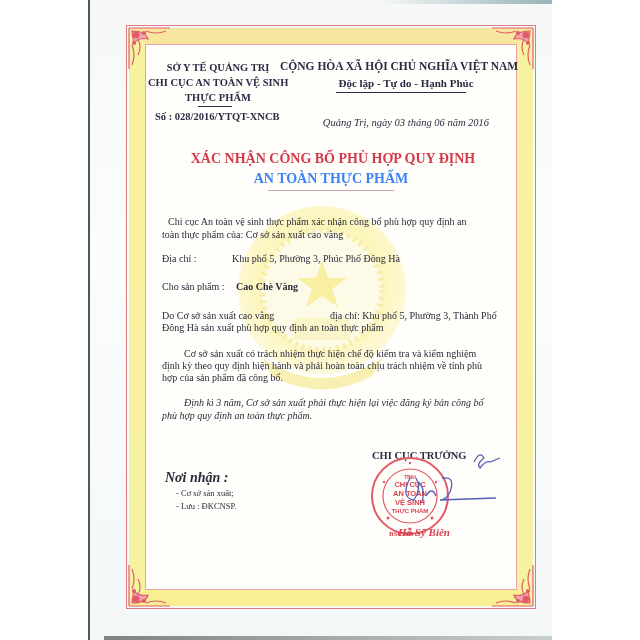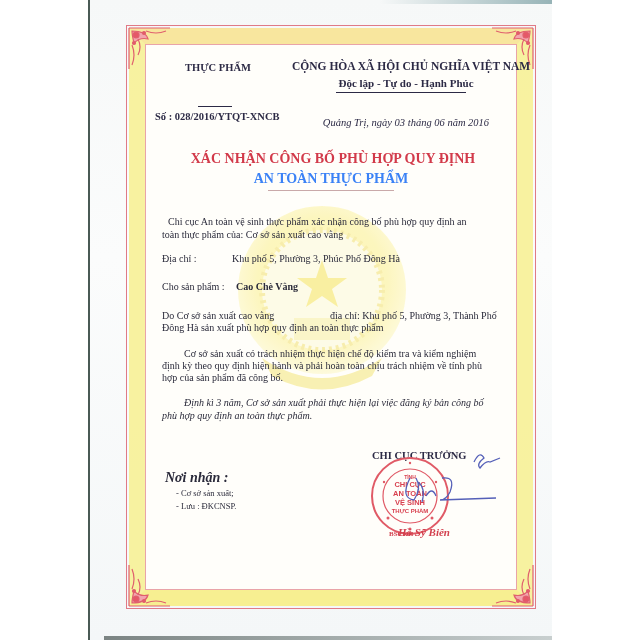--- a/index.html
+++ b/index.html
@@ -52,21 +52,21 @@
     position: absolute; left: 232px; top: 198px; width: 180px; height: 200px;
     opacity: 0.55;
   }
 
   .txt { position: absolute; white-space: nowrap; }
 
   .hdr-left { left: 148px; top: 60px; width: 140px; text-align: center; font-weight: bold; font-size: 10.5px; line-height: 15px; color: #2c2a45; }
   .hdr-left-ul { position: absolute; left: 198px; top: 106px; width: 34px; height: 1px; background: #2c2a45; }
   .doc-number { left: 155px; top: 111px; font-weight: bold; font-size: 10.5px; color: #2c2a45; }
 
-  .hdr-right-1 { left: 292px; top: 60px; width: 228px; text-align: center; font-weight: bold; font-size: 11.5px; color: #2c2a45; }
+  .hdr-right-1 { left: 280px; top: 60px; width: 228px; text-align: center; font-weight: bold; font-size: 11.5px; color: #2c2a45; }
   .hdr-right-2 { left: 292px; top: 77px; width: 228px; text-align: center; font-weight: bold; font-size: 11px; color: #2c2a45; }
   .hdr-right-ul { position: absolute; left: 336px; top: 92px; width: 130px; height: 1px; background: #2c2a45; }
   .place-date { left: 292px; top: 117px; width: 228px; text-align: center; font-style: italic; font-size: 10.5px; color: #2c2a45; }
 
   .title-1 { left: 145px; top: 151px; width: 376px; text-align: center; font-weight: bold; font-size: 14px; color: #d23a4a; }
   .title-2 { left: 145px; top: 171px; width: 372px; text-align: center; font-weight: bold; font-size: 14px; color: #3b82f6; }
   .title-ul { position: absolute; left: 268px; top: 190px; width: 126px; height: 1px; background: #c9a9a9; }
 
   .body { font-size: 10px; line-height: 12.5px; color: #2a2a3a; }
   .p1 { left: 168px; top: 216px; }
@@ -177,20 +177,22 @@
     <circle cx="90" cy="92" r="84" fill="url(#eg)"></circle>
     <circle cx="90" cy="92" r="60" fill="#fdf9d8"></circle>
     <circle cx="90" cy="92" r="60" fill="none" stroke="#f1e070" stroke-width="6" stroke-dasharray="3 4"></circle>
     <polygon points="90,62 96,80 115,80 100,91 106,109 90,98 74,109 80,91 65,80 84,80" fill="#f5e35a"></polygon>
     <rect x="62" y="120" width="56" height="22" fill="#f7eea0"></rect>
     <path d="M30 160 Q90 200 150 160 L140 178 Q90 205 40 178Z" fill="#f4e57a"></path>
   </svg>
 </div>
 
 <div class="txt hdr-left">
+  <div>SỞ Y TẾ QUẢNG TRỊ</div>
+  <div>CHI CỤC AN TOÀN VỆ SINH</div>
   <div>THỰC PHẨM</div>
 </div>
 <div class="hdr-left-ul"></div>
 <div class="txt doc-number">Số : 028/2016/YTQT-XNCB</div>
 
 <div class="txt hdr-right-1">CỘNG HÒA XÃ HỘI CHỦ NGHĨA VIỆT NAM</div>
 <div class="txt hdr-right-2">Độc lập - Tự do - Hạnh Phúc</div>
 <div class="hdr-right-ul"></div>
 <div class="txt place-date">Quảng Trị, ngày 03 tháng 06 năm 2016</div>
 

